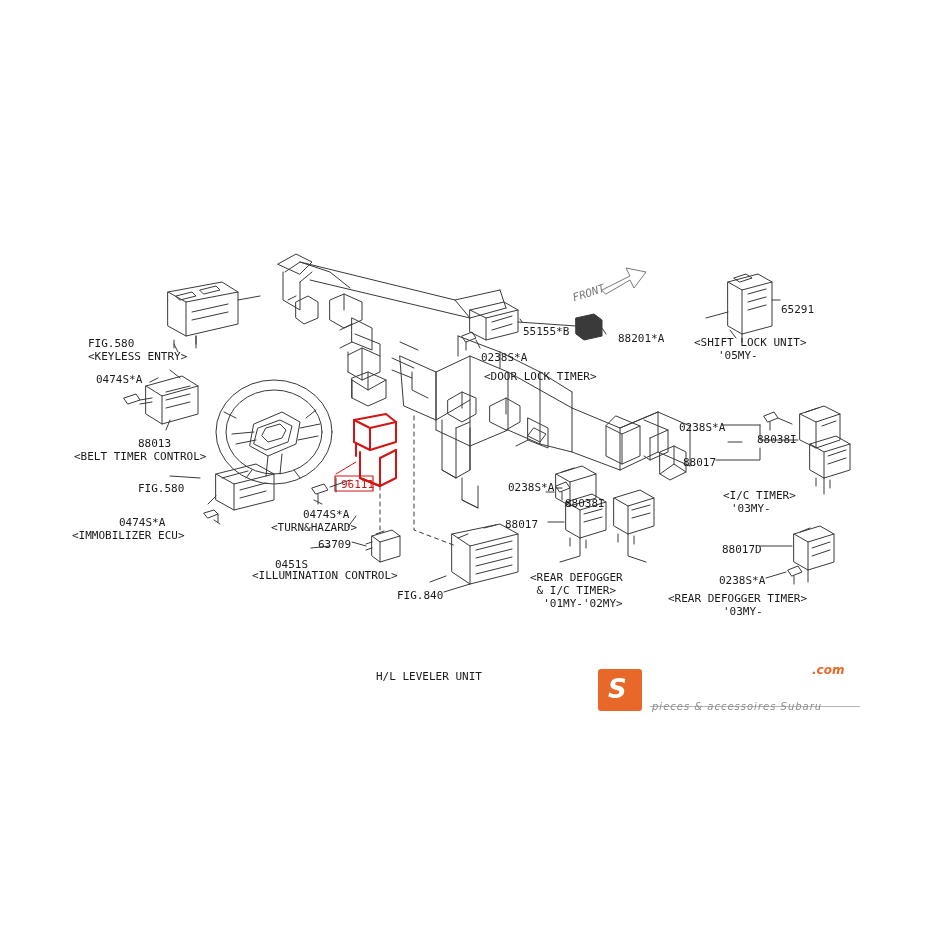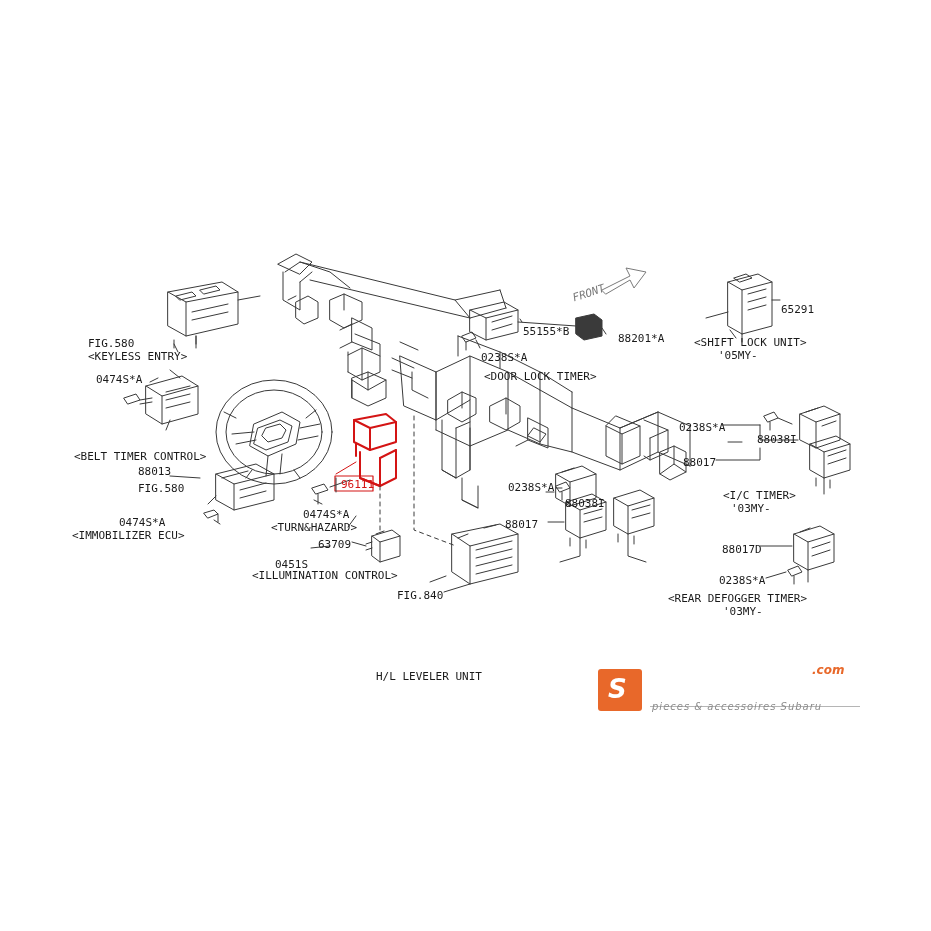--- a/index.html
+++ b/index.html
@@ -432,40 +432,43 @@
         <path d="M556 488 L562 488"></path>
         <path d="M706 318 L728 312"></path>
         <path d="M728 442 L742 442"></path>
       </g>
     </g>
   </svg>
 
   <div class="lbl" style="left:88px; top:337px;">FIG.580
 &lt;KEYLESS ENTRY&gt;</div>
   <div class="lbl" style="left:96px; top:373px;">0474S*A</div>
-  <div class="lbl" style="left:138px; top:437px;margin-top:28px;">88013</div>
+  <div class="lbl" style="left:138px; top:437px;">88013</div>
   <div class="lbl" style="left:74px; top:450px;">&lt;BELT TIMER CONTROL&gt;</div>
   <div class="lbl" style="left:138px; top:482px;">FIG.580</div>
   <div class="lbl" style="left:119px; top:516px;">0474S*A</div>
   <div class="lbl" style="left:72px; top:529px;">&lt;IMMOBILIZER ECU&gt;</div>
   <div class="lbl" style="left:303px; top:508px;">0474S*A</div>
   <div class="lbl" style="left:271px; top:521px;">&lt;TURN&amp;HAZARD&gt;</div>
   <div class="lbl hl" style="left:341px; top:478px;">96111</div>
   <div class="lbl" style="left:318px; top:538px;">63709</div>
   <div class="lbl" style="left:275px; top:558px;">0451S</div>
   <div class="lbl" style="left:252px; top:569px;">&lt;ILLUMINATION CONTROL&gt;</div>
   <div class="lbl" style="left:397px; top:589px;">FIG.840</div>
   <div class="lbl" style="left:376px; top:626px;margin-top:44px;">H/L LEVELER UNIT</div>
   <div class="lbl" style="left:523px; top:325px;">55155*B</div>
   <div class="lbl" style="left:610px; top:332px;margin-left:8px;">88201*A</div>
   <div class="lbl" style="left:481px; top:351px;">0238S*A</div>
   <div class="lbl" style="left:484px; top:370px;">&lt;DOOR LOCK TIMER&gt;</div>
   <div class="lbl" style="left:508px; top:481px;">0238S*A</div>
   <div class="lbl" style="left:565px; top:497px;">88038I</div>
   <div class="lbl" style="left:505px; top:518px;">88017</div>
+  <div class="lbl" style="left:530px; top:571px;">&lt;REAR DEFOGGER
+ &amp; I/C TIMER&gt;
+  '01MY-'02MY&gt;</div>
   <div class="lbl" style="left:781px; top:303px;">65291</div>
   <div class="lbl" style="left:694px; top:336px;">&lt;SHIFT LOCK UNIT&gt;</div>
   <div class="lbl" style="left:718px; top:349px;">'05MY-</div>
   <div class="lbl" style="left:679px; top:421px;">0238S*A</div>
   <div class="lbl" style="left:757px; top:433px;">88038I</div>
   <div class="lbl" style="left:683px; top:456px;">88017</div>
   <div class="lbl" style="left:723px; top:489px;text-align:center;">&lt;I/C TIMER&gt;</div>
   <div class="lbl" style="left:731px; top:502px;">'03MY-</div>
   <div class="lbl" style="left:722px; top:543px;">88017D</div>
   <div class="lbl" style="left:719px; top:574px;">0238S*A</div>

